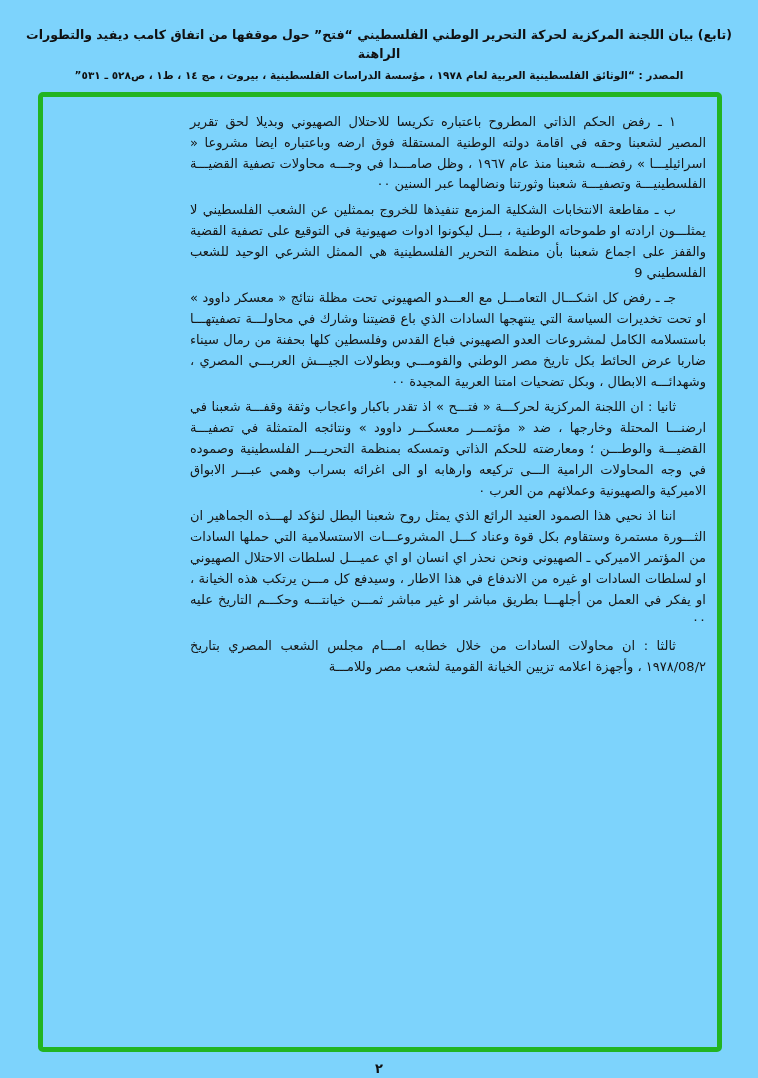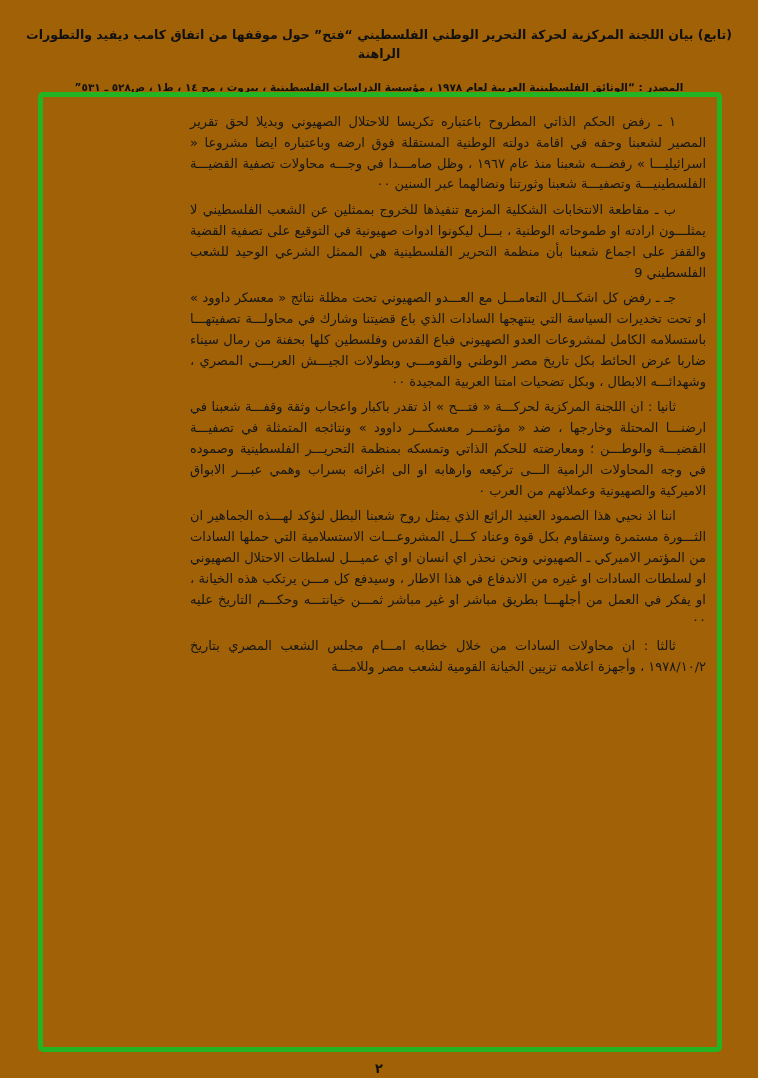--- a/index.html
+++ b/index.html
@@ -1,21 +1,21 @@
 <!DOCTYPE html>
 <html><head>
 <meta charset="utf-8">
 <style>
   html, body { margin: 0; padding: 0; background: #e8e8e8; }
   .page {
     position: relative;
     width: 758px;
     height: 1078px;
     margin: 0 auto;
-    background: #a16207;
+    background: #7dd3fc;
     font-family: "DejaVu Sans", sans-serif;
     color: #151515;
     overflow: hidden;
   }
   .doc-header {
     position: absolute;
     top: 26px;
     left: 20px;
     right: 20px;
     direction: rtl;
@@ -24,21 +24,21 @@
   .doc-title {
     font-size: 12.5px;
     font-weight: bold;
     color: #101010;
     line-height: 1.5;
   }
   .doc-source {
     font-size: 10.5px;
     font-weight: bold;
     color: #101010;
-    margin-top: 16px;
+    margin-top: 4px;
     line-height: 1.4;
   }
   .green-border {
     position: absolute;
     left: 38px;
     top: 92px;
     width: 684px;
     height: 960px;
     border: 5px solid #22b422;
     border-radius: 5px;
@@ -81,18 +81,18 @@
   </div>
 
   <div class="green-border" style="border-color: rgb(34, 180, 34);"></div>
 
   <div class="doc-body">
     <p>١ ـ رفض الحكم الذاتي المطروح باعتباره تكريسا للاحتلال الصهيوني وبديلا لحق تقرير المصير لشعبنا وحقه في اقامة دولته الوطنية المستقلة فوق ارضه وباعتباره ايضا مشروعا « اسرائيليـــا » رفضـــه شعبنا منذ عام ١٩٦٧ ، وظل صامـــدا في وجـــه محاولات تصفية القضيـــة الفلسطينيـــة وتصفيـــة شعبنا وثورتنا ونضالهما عبر السنين ٠٠</p>
     <p>ب ـ مقاطعة الانتخابات الشكلية المزمع تنفيذها للخروج بممثلين عن الشعب الفلسطيني لا يمثلـــون ارادته او طموحاته الوطنية ، بـــل ليكونوا ادوات صهيونية في التوقيع على تصفية القضية والقفز على اجماع شعبنا بأن منظمة التحرير الفلسطينية هي الممثل الشرعي الوحيد للشعب الفلسطيني 9</p>
     <p>جـ ـ رفض كل اشكـــال التعامـــل مع العـــدو الصهيوني تحت مظلة نتائج « معسكر داوود » او تحت تخديرات السياسة التي ينتهجها السادات الذي باع قضيتنا وشارك في محاولـــة تصفيتهـــا باستسلامه الكامل لمشروعات العدو الصهيوني فباع القدس وفلسطين كلها بحفنة من رمال سيناء ضاربا عرض الحائط بكل تاريخ مصر الوطني والقومـــي وبطولات الجيـــش العربـــي المصري ، وشهدائـــه الابطال ، وبكل تضحيات امتنا العربية المجيدة ٠٠</p>
     <p>ثانيا : ان اللجنة المركزية لحركـــة « فتـــح » اذ تقدر باكبار واعجاب وثقة وقفـــة شعبنا في ارضنـــا المحتلة وخارجها ، ضد « مؤتمـــر معسكـــر داوود » ونتائجه المتمثلة في تصفيـــة القضيـــة والوطـــن ؛ ومعارضته للحكم الذاتي وتمسكه بمنظمة التحريـــر الفلسطينية وصموده في وجه المحاولات الرامية الـــى تركيعه وارهابه او الى اغرائه بسراب وهمي عبـــر الابواق الاميركية والصهيونية وعملائهم من العرب ٠</p>
     <p>اننا اذ نحيي هذا الصمود العنيد الرائع الذي يمثل روح شعبنا البطل لنؤكد لهـــذه الجماهير ان الثـــورة مستمرة وستقاوم بكل قوة وعناد كـــل المشروعـــات الاستسلامية التي حملها السادات من المؤتمر الاميركي ـ الصهيوني ونحن نحذر اي انسان او اي عميـــل لسلطات الاحتلال الصهيوني او لسلطات السادات او غيره من الاندفاع في هذا الاطار ، وسيدفع كل مـــن يرتكب هذه الخيانة ، او يفكر في العمل من أجلهـــا بطريق مباشر او غير مباشر ثمـــن خيانتـــه وحكـــم التاريخ عليه ٠٠</p>
-    <p>ثالثا : ان محاولات السادات من خلال خطابه امـــام مجلس الشعب المصري بتاريخ ١٩٧٨/١٠/٢ ، وأجهزة اعلامه تزيين الخيانة القومية لشعب مصر وللامـــة</p>
+    <p>ثالثا : ان محاولات السادات من خلال خطابه امـــام مجلس الشعب المصري بتاريخ ١٩٧٨/08/٢ ، وأجهزة اعلامه تزيين الخيانة القومية لشعب مصر وللامـــة</p>
   </div>
 
   <div class="page-number">٢</div>
 
 </div>
 
 </body></html>

